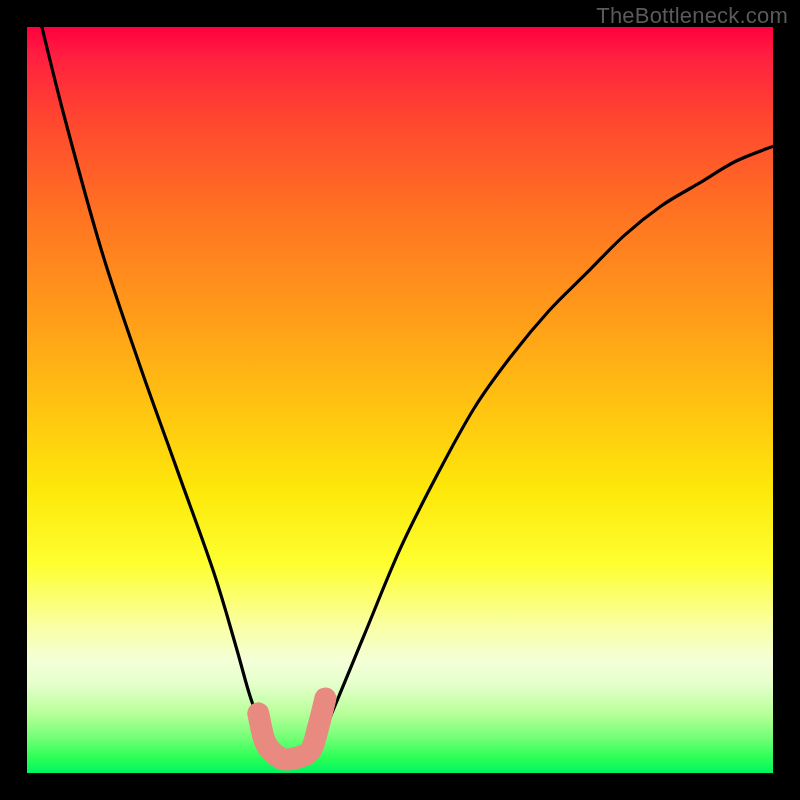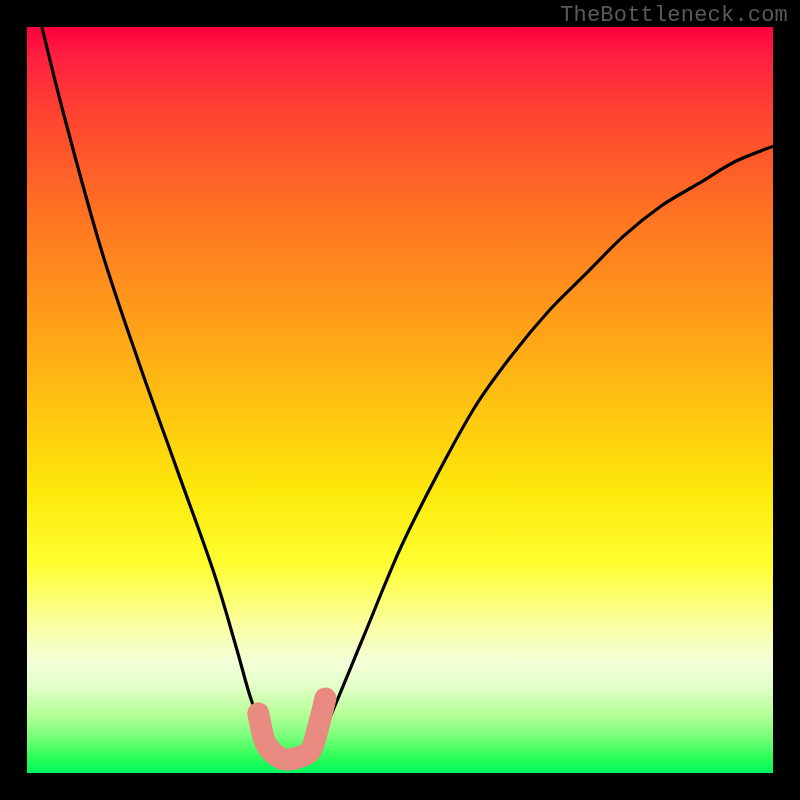--- a/index.html
+++ b/index.html
@@ -31,21 +31,21 @@
       #b8ff9a 92%,
       #7aff7a 95%,
       #2aff56 98%,
       #00f560 100%
     );
   }
   .watermark {
     position: absolute;
     top: 3px;
     right: 12px;
-    font-family: Liberation Mono, monospace;
+    font-family: Liberation Sans, sans-serif;
     font-size: 22px;
     color: #5a5a5a;
     letter-spacing: 0.2px;
     user-select: none;
   }
   svg.curve {
     position: absolute;
     left: 0; top: 0;
     width: 746px; height: 746px;
   }

